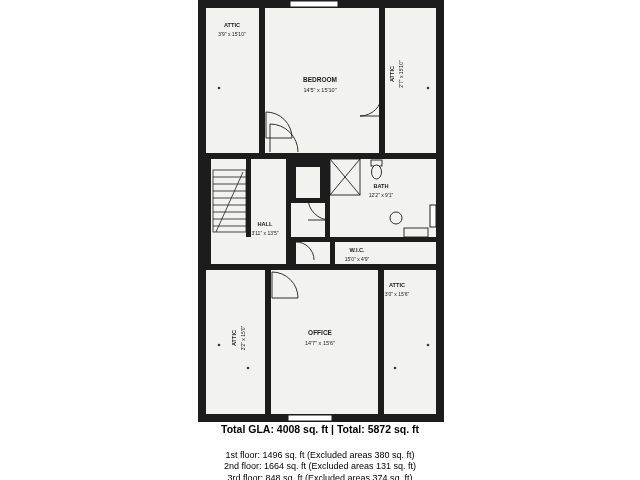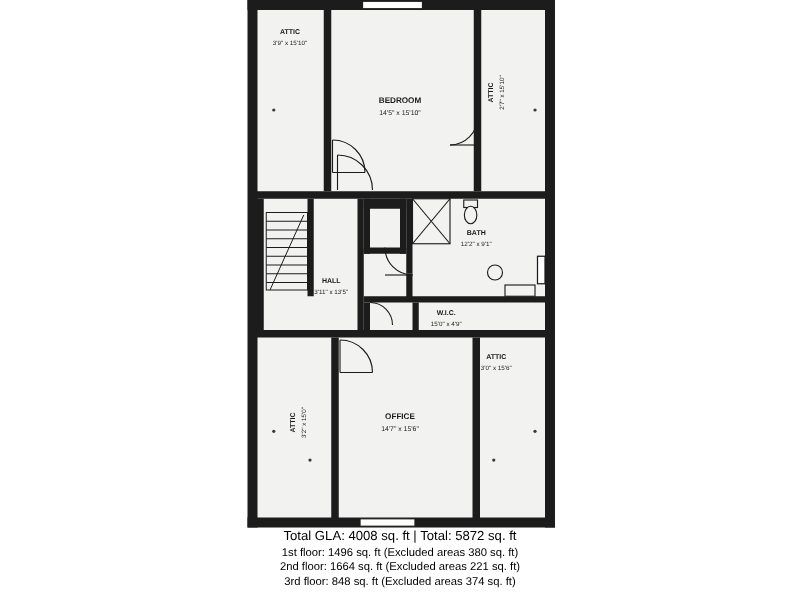--- a/index.html
+++ b/index.html
@@ -28,22 +28,22 @@
     width: 640px;
     text-align: center;
     color: #000;
   }
   .caption .line {
     display: block;
     line-height: 11.5px;
   }
   .caption .total {
     font-size: 10.5px;
-    font-weight: normal;
-    margin-bottom: 1px;
+    font-weight: bold;
+    margin-bottom: 14px;
   }
   .caption .sub {
     font-size: 9px;
   }
   
   .rm-name {
     font-family: "Liberation Sans", sans-serif;
     font-size: 6.5px;
     font-weight: bold;
     fill: #1a1a1a;
@@ -239,15 +239,15 @@
     <g transform="rotate(-90 238 338)">
       <text class="rm-name-sm" x="238" y="336">ATTIC</text>
       <text class="rm-dim-sm" x="238" y="345">3'2" x 15'0"</text>
     </g>
   </g>
 </svg>
 
 <div class="caption">
   <span class="line total">Total GLA: 4008 sq. ft | Total: 5872 sq. ft</span>
   <span class="line sub">1st floor: 1496 sq. ft (Excluded areas 380 sq. ft)</span>
-  <span class="line sub">2nd floor: 1664 sq. ft (Excluded areas 221 sq. ft)</span>
+  <span class="line sub">2nd floor: 1664 sq. ft (Excluded areas 131 sq. ft)</span>
   <span class="line sub">3rd floor: 848 sq. ft (Excluded areas 374 sq. ft)</span>
 </div>
 
 </body></html>

